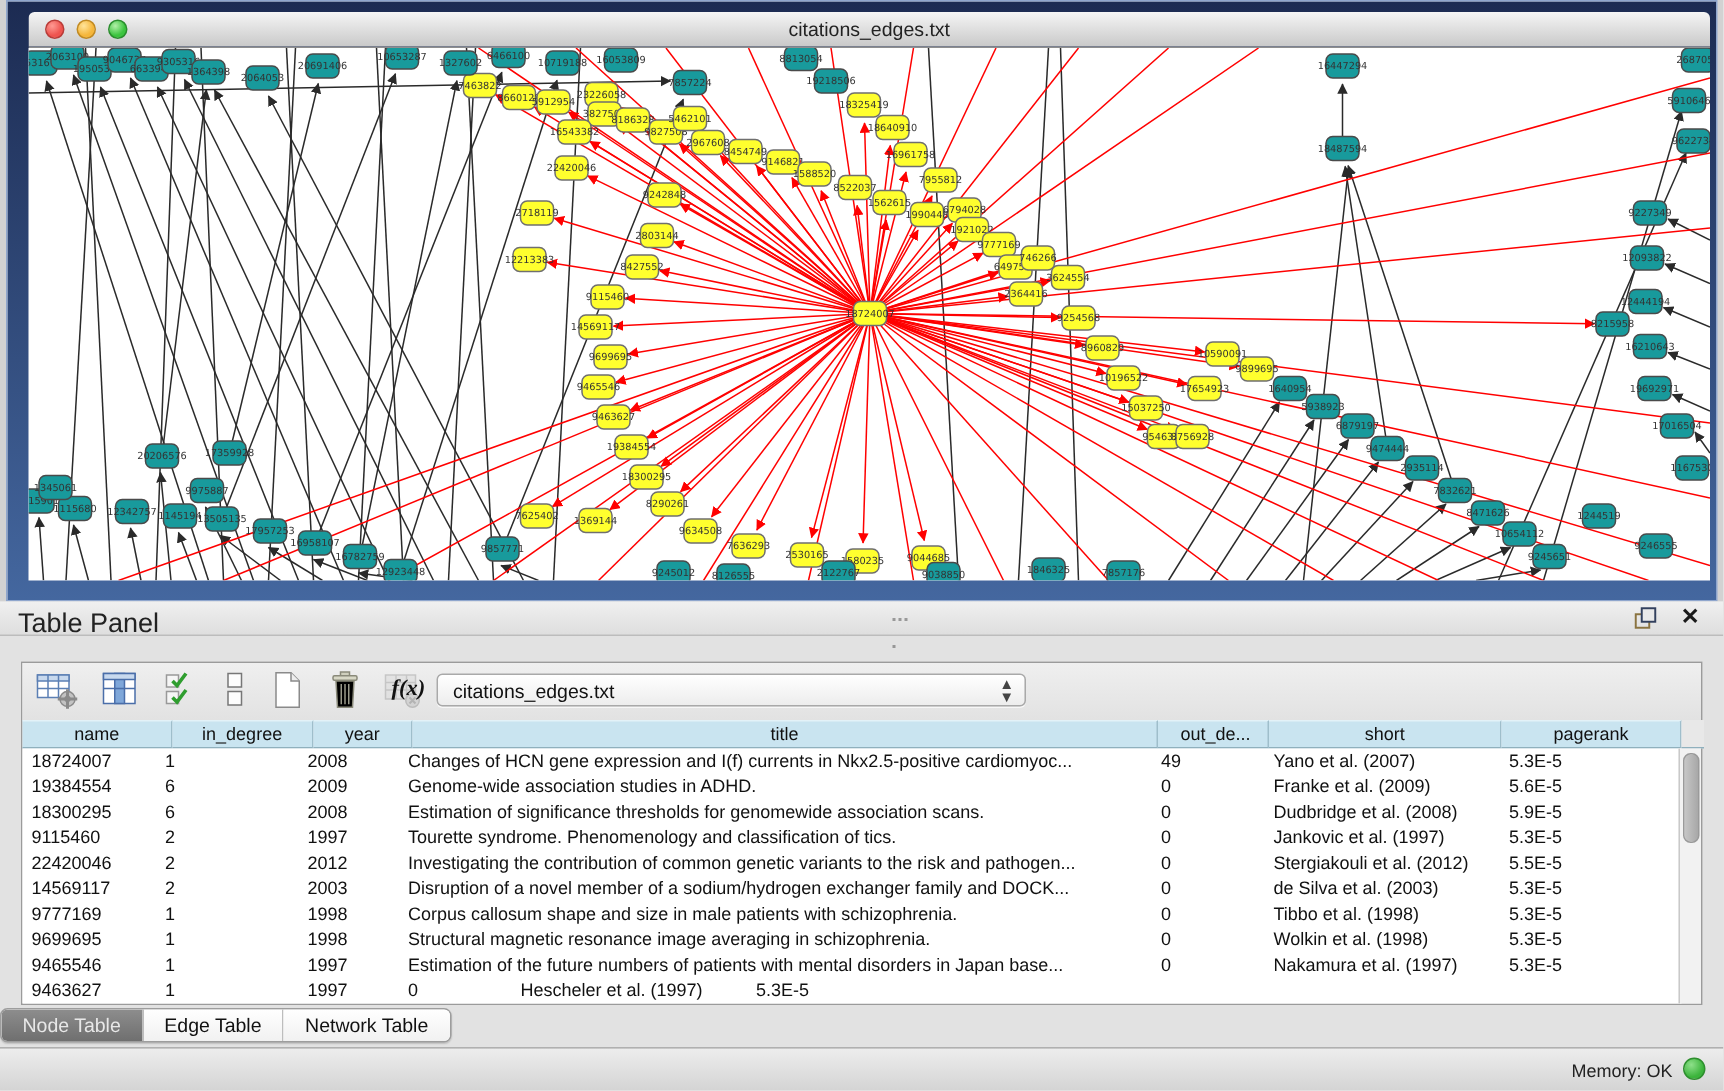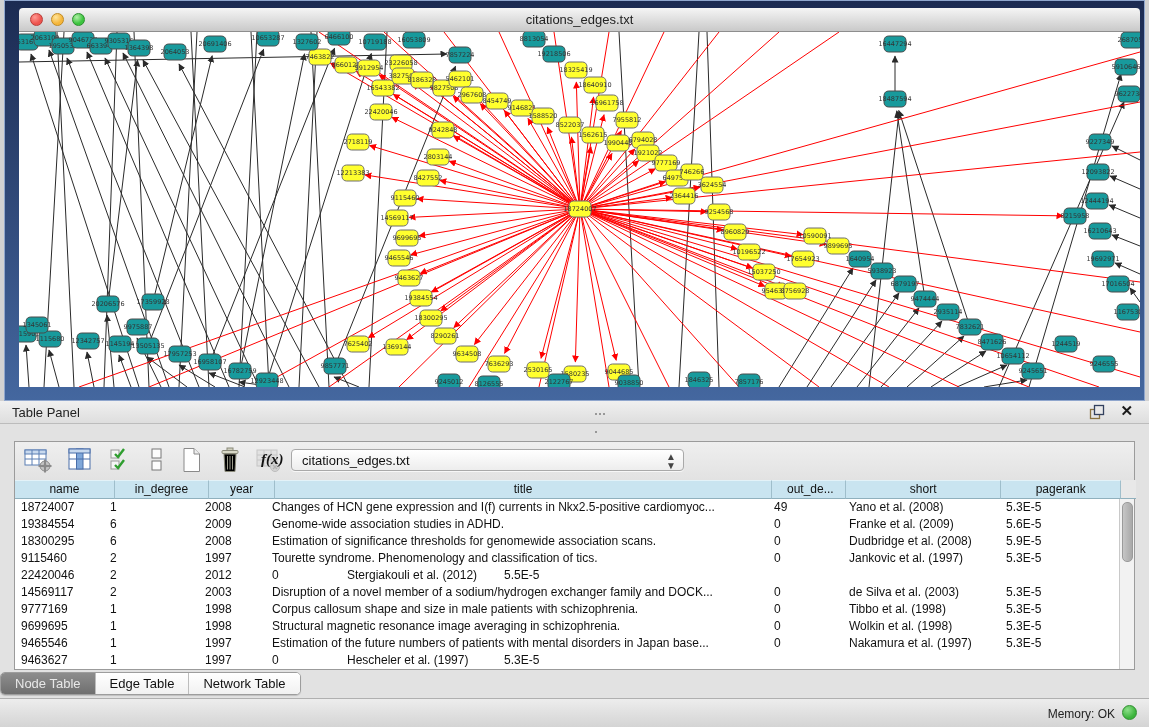--- a/index.html
+++ b/index.html
@@ -10,21 +10,21 @@
   #titlebar{position:relative;height:23px;background:linear-gradient(#f5f5f5,#c9c9c9);border-bottom:1px solid #8e8e8e;border-radius:4px 4px 0 0;}
   #titlebar .title{position:absolute;left:0;right:0;top:4px;text-align:center;font-size:13px;color:#222;}
   .tl{position:absolute;top:5px;width:13px;height:13px;border-radius:50%;box-sizing:border-box;}
   .tl.red{left:11px;background:radial-gradient(circle at 35% 30%,#ff9a93,#ee544f 60%);border:1px solid #b93c38;}
   .tl.yel{left:32px;background:radial-gradient(circle at 35% 30%,#ffe49a,#f5b63b 60%);border:1px solid #c18a22;}
   .tl.grn{left:53px;background:radial-gradient(circle at 35% 30%,#b2f0a8,#3cc43f 60%);border:1px solid #2a8e2d;}
   #canvas{position:relative;width:1121px;height:355px;background:#fff;overflow:hidden;}
   
   #panel{position:absolute;left:0;top:401px;width:1149px;height:297px;background:#e2e2e2;}
   #panel-header{position:relative;height:22px;background:linear-gradient(#f0f0f0,#dedede);border-bottom:1px solid #bcbcbc;}
-  #panel-header .ph-title{position:absolute;left:12px;top:4px;font-size:13px;color:#222;}
+  #panel-header .ph-title{position:absolute;left:12px;top:4px;font-size:18px;color:#222;}
   #float-btn{position:absolute;right:44px;top:3px;width:16px;height:16px;cursor:default;}
   #close-btn{position:absolute;right:16px;top:1px;font-size:15px;font-weight:bold;color:#1a1a1a;cursor:default;}
   #divider-grip{position:absolute;left:594px;top:1px;width:14px;height:6px;opacity:.6;}
   #divider-grip i{display:inline-block;width:2px;height:2px;background:#666;margin:1px;}
   #container{position:absolute;left:14px;top:40px;width:1121px;height:229px;background:#fff;border:1px solid #9b9b9b;box-sizing:border-box;}
   #toolbar{position:relative;height:38px;background:linear-gradient(#efefef,#e2e2e2);border-bottom:1px solid #b5b5b5;}
   .tb-btn{position:absolute;top:5px;width:30px;height:28px;text-align:center;}
   #combo{position:absolute;left:276px;top:7px;width:393px;height:22px;border:1px solid #a9a9a9;border-radius:4px;background:linear-gradient(#ffffff,#ededed);box-sizing:border-box;box-shadow:0 1px 0 rgba(255,255,255,.7);}
   #combo .val{position:absolute;left:10px;top:3px;font-size:13px;color:#111;}
   #combo .arrows{position:absolute;right:7px;top:2px;font-size:10px;color:#444;line-height:9px;}
@@ -804,21 +804,21 @@
           <div class="hcell" style="width: 121px;">pagerank</div>
         </div>
       <div id="hfill"></div>
       <div id="tbody">
           <div class="trow">
             <div class="tcell" style="width: 89px;">18724007</div>
             <div class="tcell" style="width: 95px;">1</div>
             <div class="tcell" style="width: 67px;">2008</div>
             <div class="tcell" style="width: 502px;">Changes of HCN gene expression and I(f) currents in Nkx2.5-positive cardiomyoc...</div>
             <div class="tcell" style="width: 75px;">49</div>
-            <div class="tcell" style="width: 157px;">Yano et al. (2008)</div>
+            <div class="tcell" style="width: 157px;">Yano et al. (2007)</div>
             <div class="tcell" style="width: 121px;">5.3E-5</div>
           </div>
           <div class="trow">
             <div class="tcell" style="width: 89px;">19384554</div>
             <div class="tcell" style="width: 95px;">6</div>
             <div class="tcell" style="width: 67px;">2009</div>
             <div class="tcell" style="width: 502px;">Genome-wide association studies in ADHD.</div>
             <div class="tcell" style="width: 75px;">0</div>
             <div class="tcell" style="width: 157px;">Franke et al. (2009)</div>
             <div class="tcell" style="width: 121px;">5.6E-5</div>
@@ -838,20 +838,21 @@
             <div class="tcell" style="width: 67px;">1997</div>
             <div class="tcell" style="width: 502px;">Tourette syndrome. Phenomenology and classification of tics.</div>
             <div class="tcell" style="width: 75px;">0</div>
             <div class="tcell" style="width: 157px;">Jankovic et al. (1997)</div>
             <div class="tcell" style="width: 121px;">5.3E-5</div>
           </div>
           <div class="trow">
             <div class="tcell" style="width: 89px;">22420046</div>
             <div class="tcell" style="width: 95px;">2</div>
             <div class="tcell" style="width: 67px;">2012</div>
+            <div class="tcell" style="width: 502px;">Investigating the contribution of common genetic variants to the risk and pathogen...</div>
             <div class="tcell" style="width: 75px;">0</div>
             <div class="tcell" style="width: 157px;">Stergiakouli et al. (2012)</div>
             <div class="tcell" style="width: 121px;">5.5E-5</div>
           </div>
           <div class="trow">
             <div class="tcell" style="width: 89px;">14569117</div>
             <div class="tcell" style="width: 95px;">2</div>
             <div class="tcell" style="width: 67px;">2003</div>
             <div class="tcell" style="width: 502px;">Disruption of a novel member of a sodium/hydrogen exchanger family and DOCK...</div>
             <div class="tcell" style="width: 75px;">0</div>

